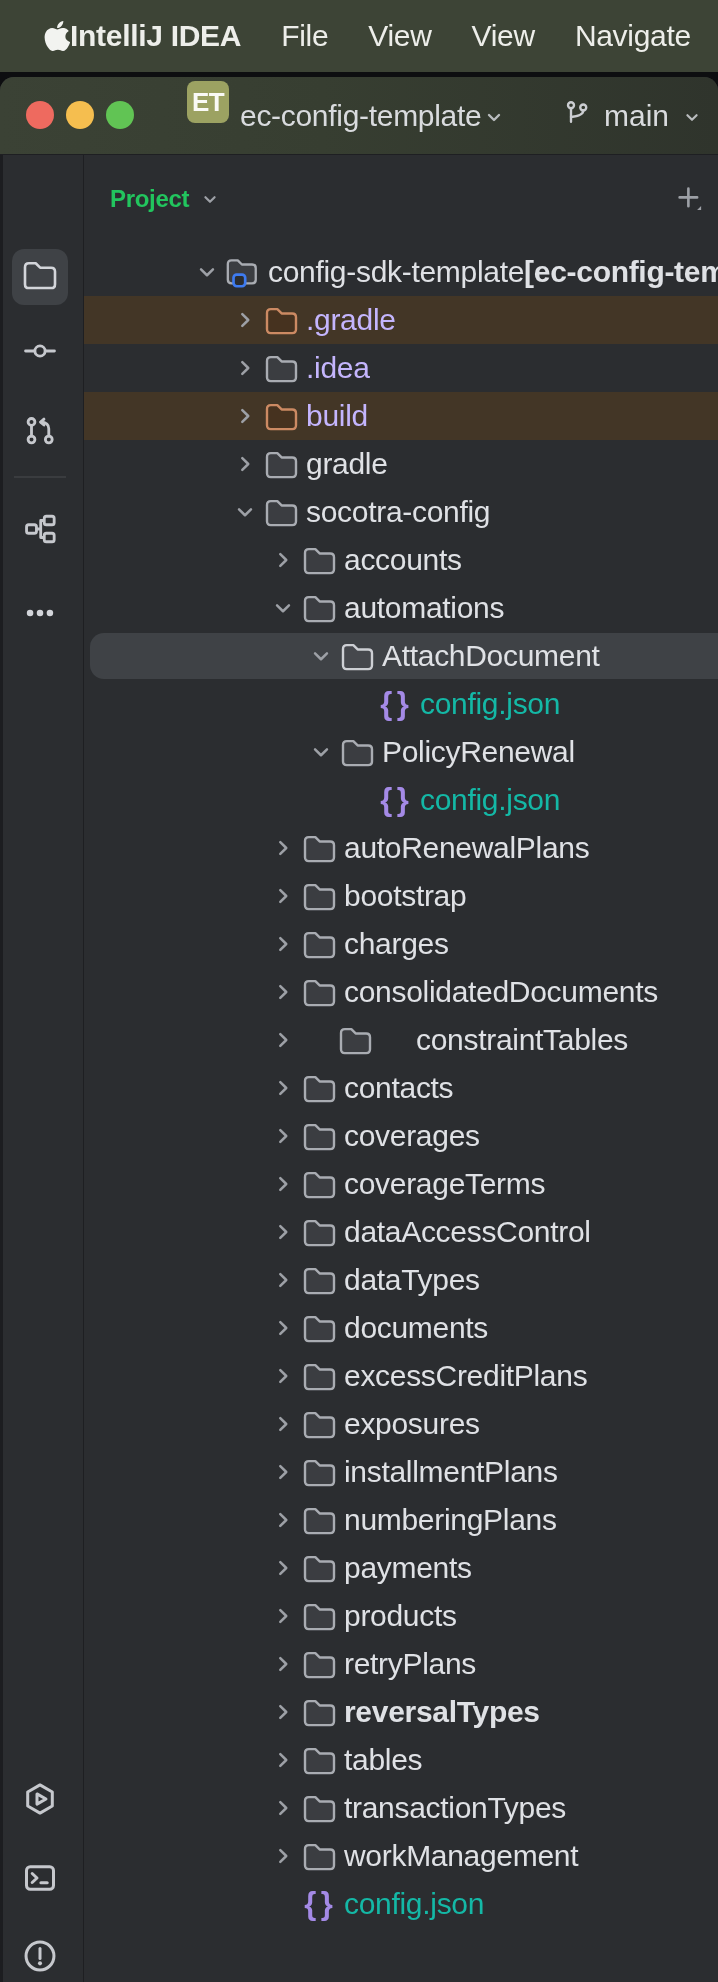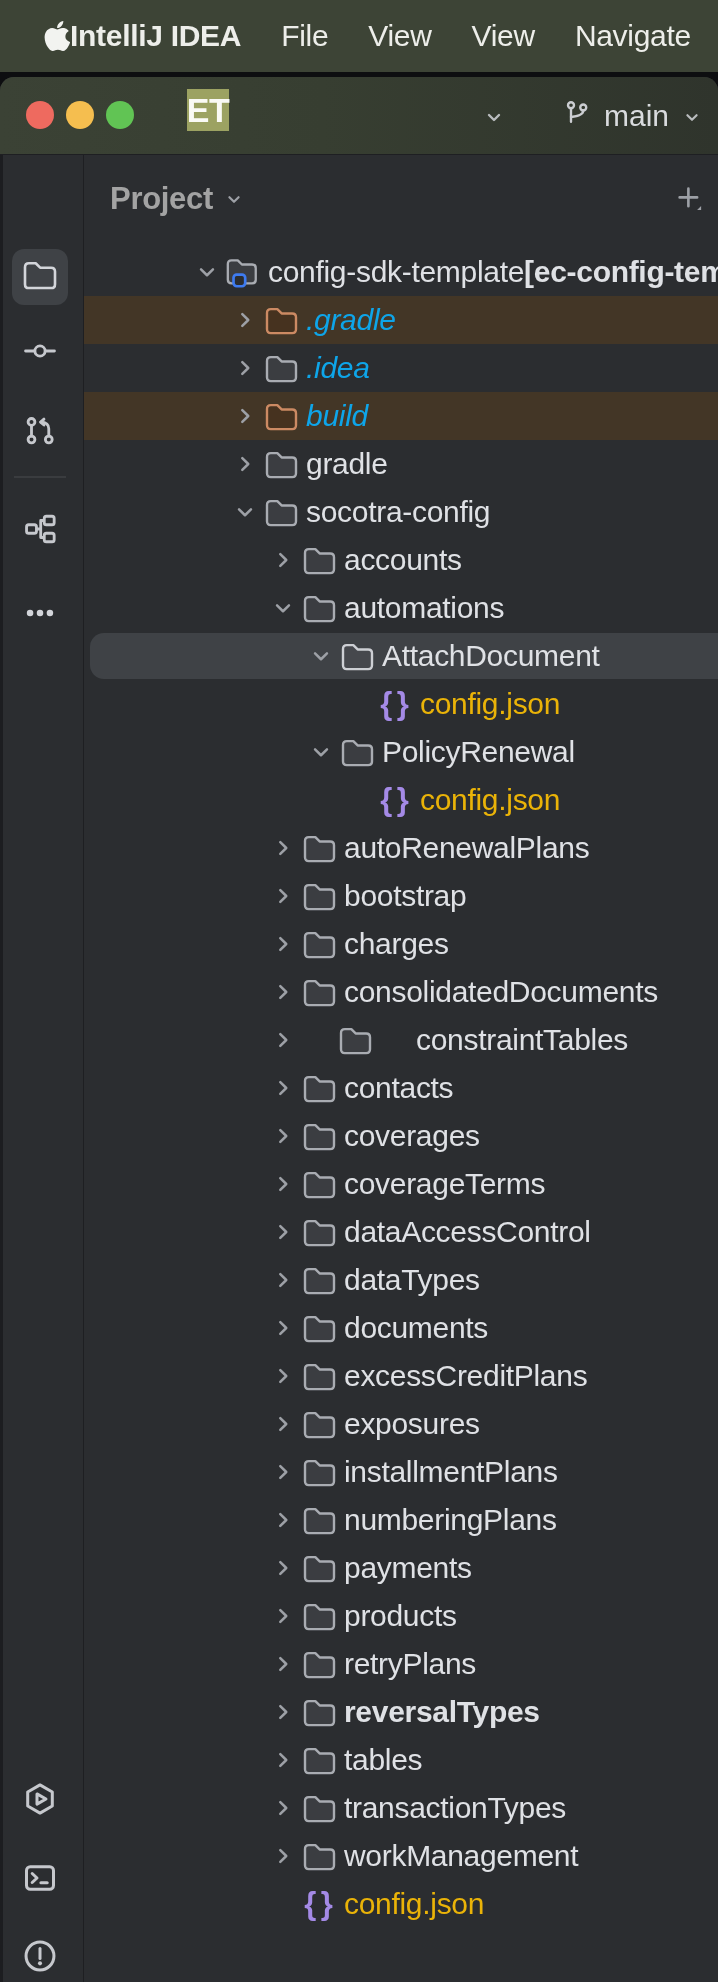--- a/index.html
+++ b/index.html
@@ -19,54 +19,54 @@
     border-radius:14px 14px 0 0;overflow:hidden;}
 
   
   #titlebar{position:absolute;left:0;top:0;width:718px;height:78px;
     background:linear-gradient(90deg,#3B4235 0%,#373E31 45%,#2F342C 100%);
     border-bottom:1px solid #1E1F22;}
   .tl{position:absolute;top:24px;width:28px;height:28px;border-radius:50%;}
   #tl-close{left:26px;background:#EE6A5F;}
   #tl-min{left:66px;background:#F5BE4F;}
   #tl-zoom{left:106px;background:#61C454;}
-  #proj-badge{position:absolute;left:187px;top:12px;width:42px;height:42px;border-radius:0;
-    background:#9CA262;color:#FAFAF5;font-size:34px;font-weight:bold;display:flex;align-items:center;justify-content:center;letter-spacing:-.5px;}
+  #proj-badge{position:absolute;left:187px;top:4px;width:42px;height:42px;border-radius:8px;
+    background:#9CA262;color:#FAFAF5;font-size:26px;font-weight:bold;display:flex;align-items:center;justify-content:center;letter-spacing:-.5px;}
   #proj-name{position:absolute;left:240px;top:0;height:78px;display:flex;align-items:center;
     color:#D9DBDE;font-size:30px;letter-spacing:-.3px;}
   #proj-chevron{position:absolute;left:482px;top:28px;}
   #branch-widget{position:absolute;left:562px;top:0;height:78px;display:flex;align-items:center;gap:12px;color:#D9DBDE;font-size:30px;}
 
   
   #stripe{position:absolute;left:0;top:78px;width:84px;bottom:0;
     background:linear-gradient(90deg,#1C1D20 0 3px,#2B2D30 3px);border-right:1px solid #1E1F22;}
   .stripe-btn{position:absolute;left:12px;width:56px;height:56px;display:flex;align-items:center;justify-content:center;border-radius:12px;}
   .stripe-btn.selected{background:#3F4246;}
   .stripe-sep{position:absolute;left:14px;width:52px;height:2px;background:#3A3C3F;}
 
   
   #panel{position:absolute;left:84px;top:78px;right:0;bottom:0;background:#2B2D30;}
   #panel-header{position:relative;height:88px;display:flex;align-items:center;padding-left:26px;}
-  #panel-title{color:#a3a3a3;font-size:31px;font-weight:bold;letter-spacing:-.3px;text-align:center;}
+  #panel-title{color:#22c55e;font-size:24px;font-weight:bold;letter-spacing:-.3px;text-align:center;}
   #panel-title-chevron{margin-left:10px;margin-top:4px;}
   #panel-add{position:absolute;right:14px;top:28px;}
 
   
   #tree{margin-top:5px;position:relative;}
   .row{position:relative;height:48px;display:flex;align-items:center;color:#DFE1E5;
     font-size:30px;letter-spacing:-.3px;white-space:nowrap;}
   .row.bg-ignored{background:#433626;}
   .row .selbg{position:absolute;left:6px;right:0;top:1px;bottom:1px;background:#3F4246;border-radius:14px 0 0 14px;}
   .cell{position:relative;display:flex;align-items:center;}
   .chev{width:38px;display:flex;align-items:center;justify-content:center;flex:none;}
   .ricon{width:34px;display:flex;align-items:center;justify-content:center;flex:none;margin-right:8px;}
   .lbl{position:relative;}
   .lbl .suffix{font-weight:bold;}
-  .txt-ignored{color:#0ea5e9;font-style:italic;}
-  .txt-json{color:#eab308;}
+  .txt-ignored{color:#c4b5fd;}
+  .txt-json{color:#14b8a6;}
   .brace{color:#A48AE6;font-weight:bold;font-size:31px;letter-spacing:1px;}
 </style>
 </head>
 <body>
 
 <div id="menubar">
   <span id="apple">
     <svg width="26" height="30" viewBox="0 0 17 20">
         <path fill="#F2F3F0" d="M14.1 10.6c0-2.6 2.1-3.8 2.2-3.9-1.2-1.8-3.1-2-3.7-2-1.6-.2-3.1.9-3.9.9-.8 0-2-.9-3.4-.9C3.6 4.8 2 5.8 1.1 7.3c-1.8 3.1-.5 7.7 1.3 10.2.9 1.2 1.9 2.6 3.3 2.5 1.3-.1 1.8-.8 3.4-.8s2 .8 3.4.8c1.4 0 2.3-1.2 3.2-2.5.7-1 1.3-2.2 1.6-3.4-2.1-.8-3.2-2.2-3.2-3.5zM11.6 3.1c.7-.9 1.2-2.1 1.1-3.1-1 0-2.3.7-3 1.6-.7.8-1.3 2-1.1 3.1 1.1 0 2.3-.7 3-1.6z"></path>
       </svg>
@@ -80,20 +80,21 @@
     </span>
 </div>
 
 <div id="window">
 
   <div id="titlebar">
     <div class="tl" id="tl-close"></div>
     <div class="tl" id="tl-min"></div>
     <div class="tl" id="tl-zoom"></div>
     <div id="proj-badge">ET</div>
+    <div id="proj-name">ec-config-template</div>
     <div id="proj-chevron">
       <svg width="24" height="24" viewBox="0 0 24 24" fill="none" stroke="#B9BCBE" stroke-width="2.4" stroke-linecap="round" stroke-linejoin="round">
           <polyline points="7,10 12,15 17,10"></polyline>
         </svg>
     </div>
     <div id="branch-widget">
       <span>
         <svg width="30" height="30" viewBox="0 0 24 24" fill="none" stroke="#CBCDD1" stroke-width="1.9" stroke-linecap="round">
           <circle cx="7.2" cy="5.8" r="2.4"></circle>
             <circle cx="17" cy="7.6" r="2.4"></circle>

